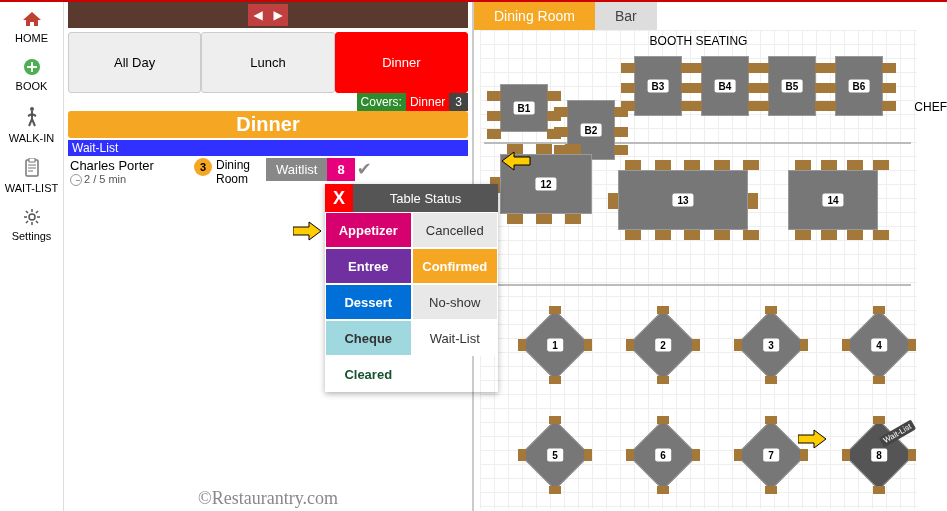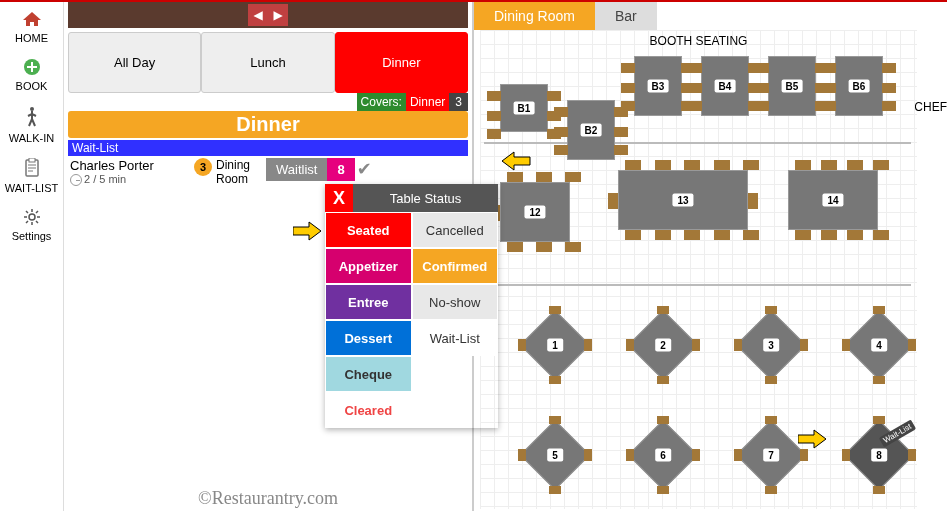--- a/index.html
+++ b/index.html
@@ -42,21 +42,21 @@
 .status-hdr .x { background: #f00; width: 28px; height: 28px; display: flex; align-items: center; justify-content: center; font-size: 18px; font-weight: bold; }
 .status-hdr .ttl { flex: 1; text-align: center; padding: 4px; }
 .status-grid { display: flex; }
 .status-col { flex: 1; }
 .status-btn { height: 36px; display: flex; align-items: center; justify-content: center; font-size: 13px; font-weight: bold; color: #fff; border: 1px solid #fff; cursor: pointer; }
 .s-seated { background: #f00; }
 .s-appetizer { background: #d6006e; }
 .s-entree { background: #7030a0; }
 .s-dessert { background: #0070d8; }
 .s-cheque { background: #a0d8e0; color: #333; }
-.s-cleared { background: #fff; color: #ef4444; }
+.s-cleared { background: #fff; color: #14532d; }
 .s-confirmed { background: #f5a623; }
 .s-cancelled { background: #e8e8e8; color: #333; font-weight: normal; }
 .s-noshow { background: #e8e8e8; color: #333; font-weight: normal; }
 .s-waitlist { background: #fff; color: #333; font-weight: normal; }
 
 .watermark { position: absolute; bottom: 2px; left: 50%; transform: translateX(-50%); font-family: Georgia, serif; color: #888; font-size: 18px; }
 
 
 .plan { flex: 1; position: relative; border-left: 2px solid #ccc; background: #fff; }
 .plan-tabs { display: flex; }
@@ -172,21 +172,20 @@
         </svg>
     </div>
 
     <div class="status-pop">
       <div class="status-hdr">
         <span class="x">X</span>
         <span class="ttl">Table Status</span>
       </div>
       <div class="status-grid">
         <div class="status-col">
-          <div class="status-btn s-seated">Seated</div>
           <div class="status-btn s-appetizer">Appetizer</div>
           <div class="status-btn s-entree">Entree</div>
           <div class="status-btn s-dessert">Dessert</div>
           <div class="status-btn s-cheque">Cheque</div>
           <div class="status-btn s-cleared">Cleared</div>
         </div>
         <div class="status-col">
           <div class="status-btn s-cancelled">Cancelled</div>
           <div class="status-btn s-confirmed">Confirmed</div>
           <div class="status-btn s-noshow">No-show</div>
@@ -266,21 +265,21 @@
             <div class="bseat" style="top:26px;left:-14px"></div>
             <div class="bseat" style="top:44px;left:-14px"></div>
             <div class="bseat" style="top:6px;right:-14px"></div>
             <div class="bseat" style="top:26px;right:-14px"></div>
             <div class="bseat" style="top:44px;right:-14px"></div>
             <div class="tname">B6</div>
           </div>
         </div>
 
       <div id="rects">
-          <div class="recttbl" style="left: 20px; top: 152px; width: 70px; height: 60px;">
+          <div class="recttbl" style="left: 20px; top: 124px; width: 92px; height: 60px;">
             <div class="tname" style="position:absolute;top:50%;left:50%;transform:translate(-50%,-50%);background:#fff;font-size:10px;font-weight:bold;padding:1px 5px;border-radius:2px">12</div>
             <div class="rseat" style="top:-11px;left:6px"></div>
             <div class="rseat" style="top:-11px;left:35px"></div>
             <div class="rseat" style="top:-11px;left:64px"></div>
             <div class="rseat" style="bottom:-11px;left:6px"></div>
             <div class="rseat" style="bottom:-11px;left:35px"></div>
             <div class="rseat" style="bottom:-11px;left:64px"></div>
             <div class="rseat side" style="left:-11px;top:22px"></div>
           </div>
           <div class="recttbl" style="left: 138px; top: 140px; width: 130px; height: 60px;">

